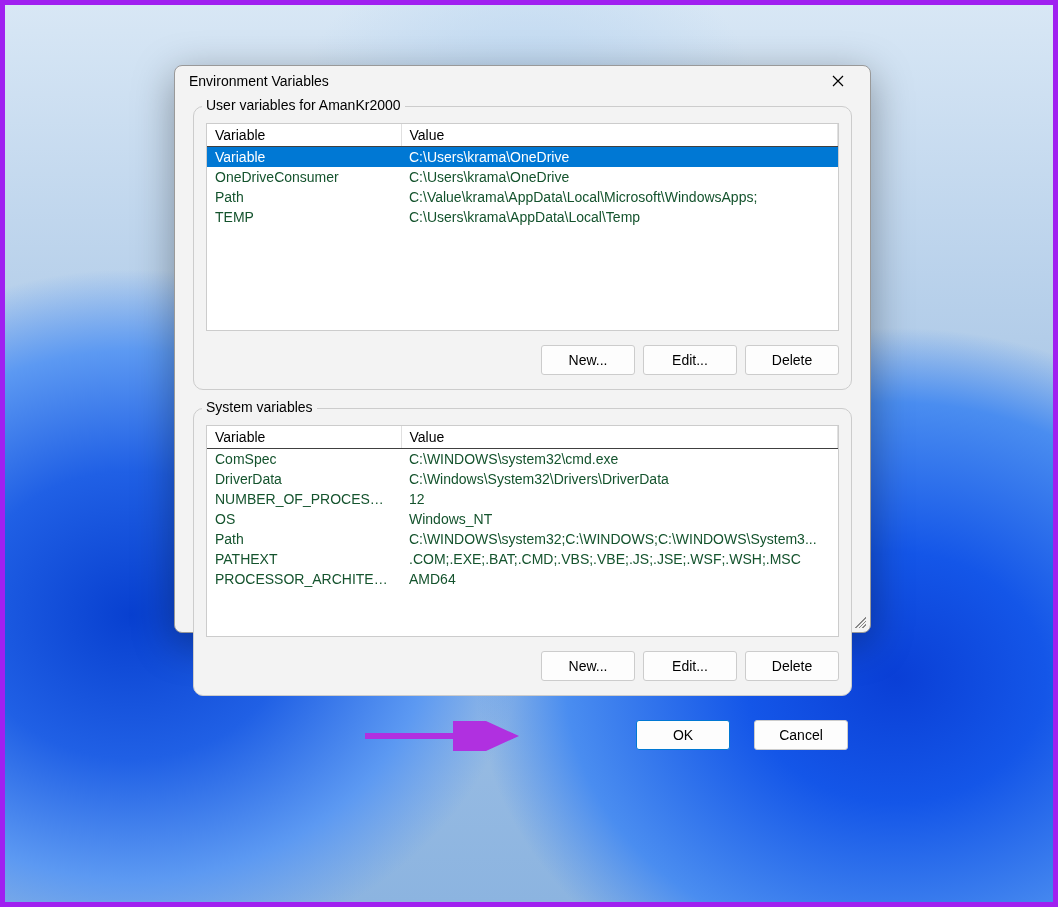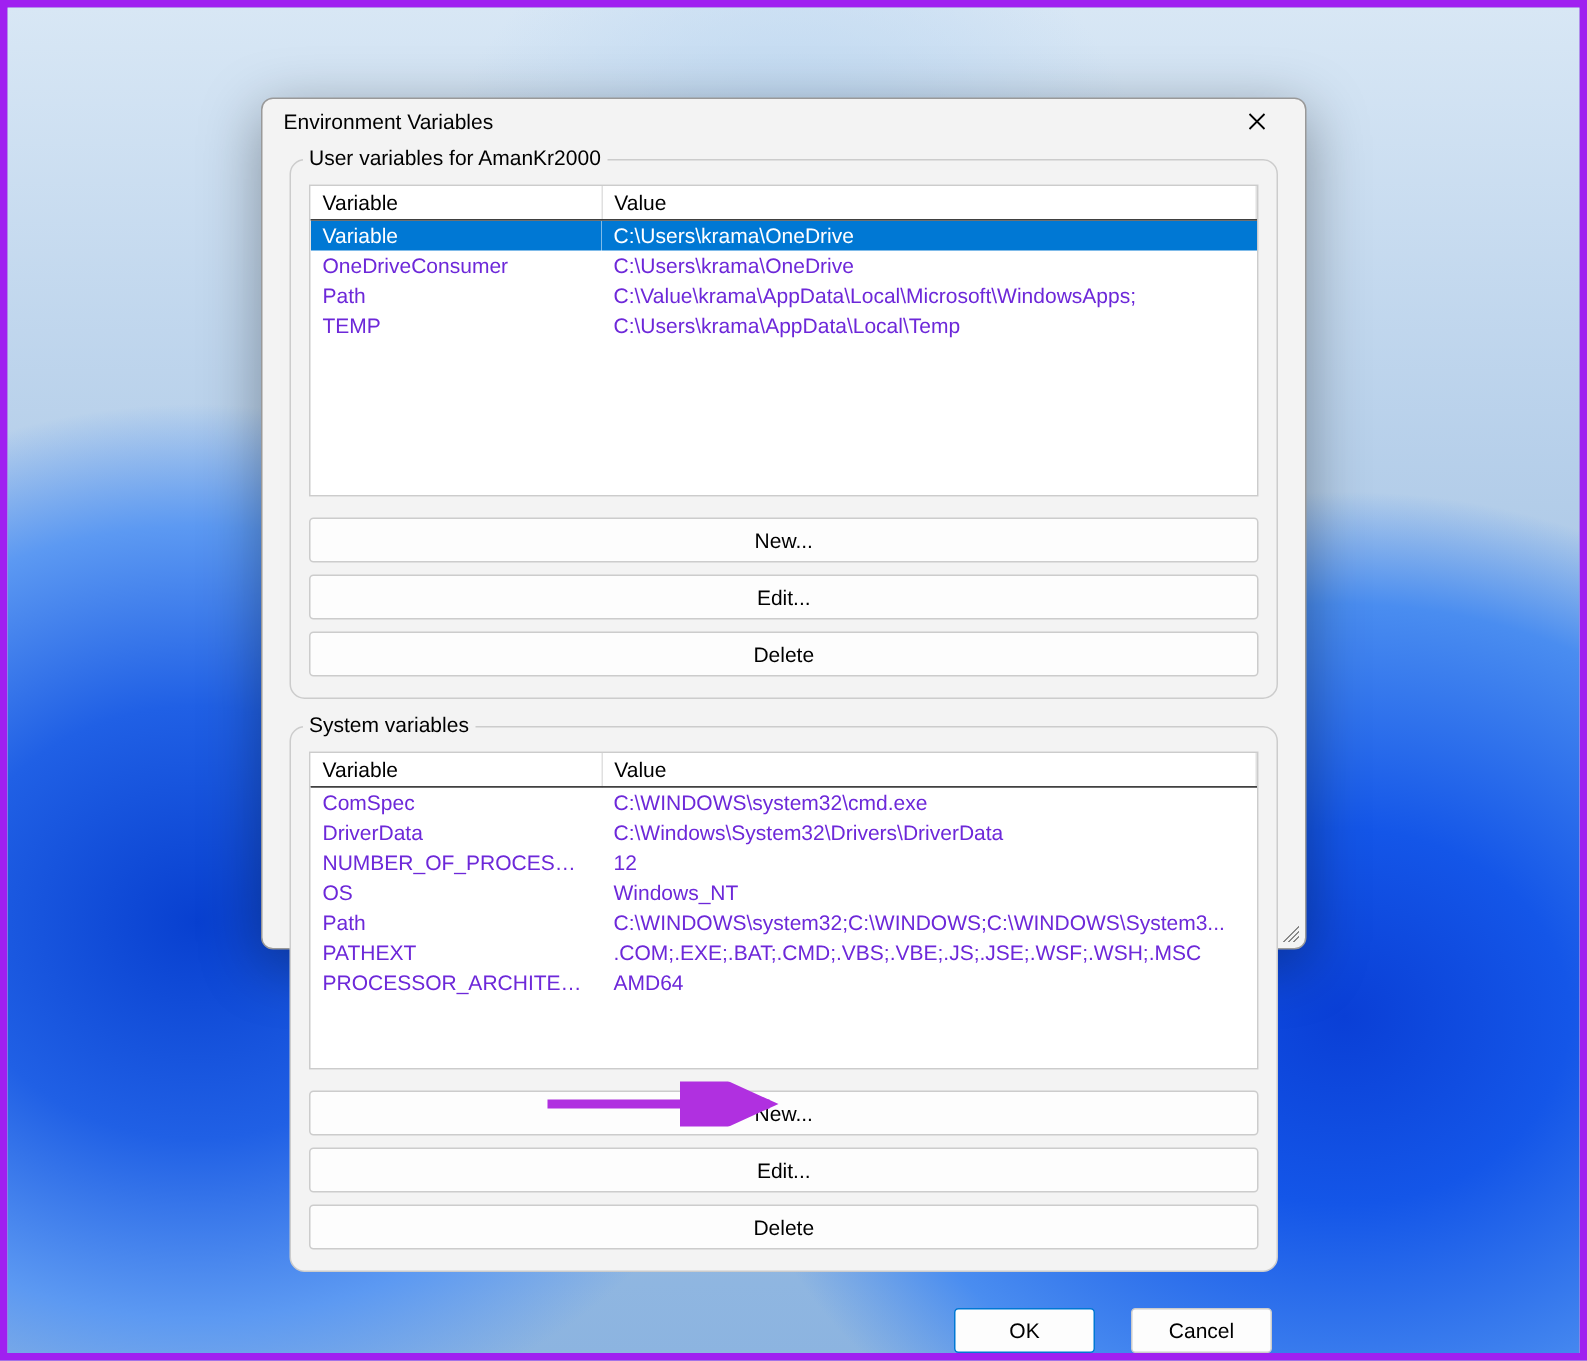--- a/index.html
+++ b/index.html
@@ -53,25 +53,25 @@
 .user-table { height: 208px; }
 .sys-table  { height: 212px; }
 table { width: 100%; border-collapse: collapse; table-layout: fixed; }
 th {
   text-align: left; font-weight: 400; font-size: 14px;
   padding: 3px 8px; border-right: 1px solid #e0e0e0; border-bottom: 1px solid #404040;
   background: #fff; color: #000;
 }
 .col-var { width: 194px; }
 td {
-  padding: 2px 8px; font-size: 14px; color: #6d28d9;
+  padding: 2px 8px; font-size: 14px; color: #14532d;
   white-space: nowrap; overflow: hidden; text-overflow: ellipsis;
 }
 tr.selected td { background: #0078d4; color: #fff; }
-.btn-row { display: flex; justify-content: flex-end; gap: 8px; margin-top: 14px; flex-direction: column; }
+.btn-row { display: flex; justify-content: flex-end; gap: 8px; margin-top: 14px; }
 .btn, .btn-primary {
   min-width: 94px; height: 30px;
   border: 1px solid #ccc; background: #fdfdfd; border-radius: 3px;
   font-size: 14px; color: #000; cursor: pointer;
   display: flex; align-items: center; justify-content: center;
 }
 .btn-primary { border: 1.5px solid #0078d4; }
 .bottom-row { display: flex; justify-content: flex-end; gap: 24px; padding: 6px 4px 0; }
 .arrow {
   position: absolute; left: 358px; top: 716px; pointer-events: none;

